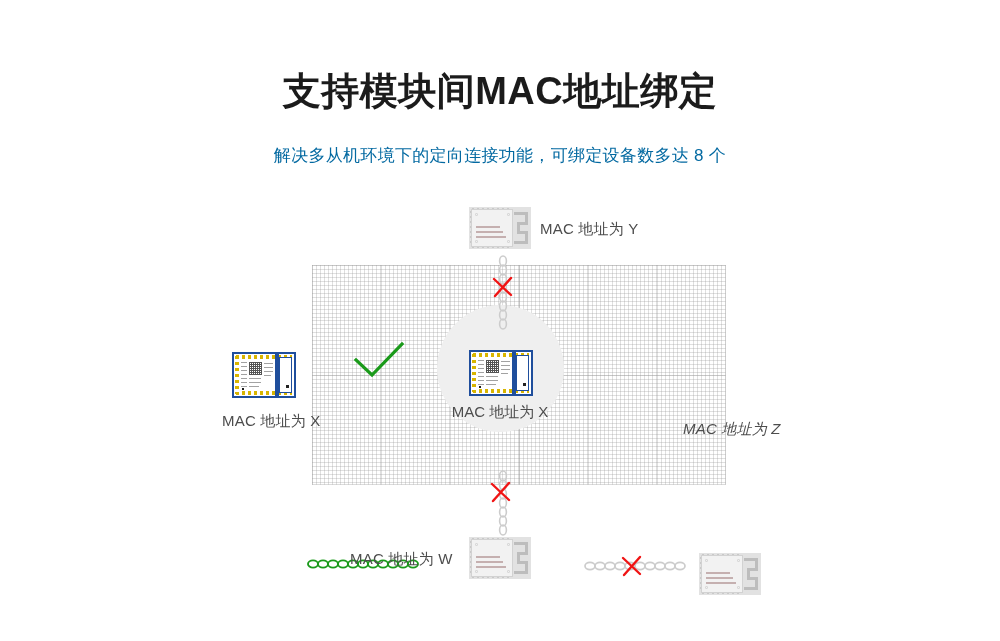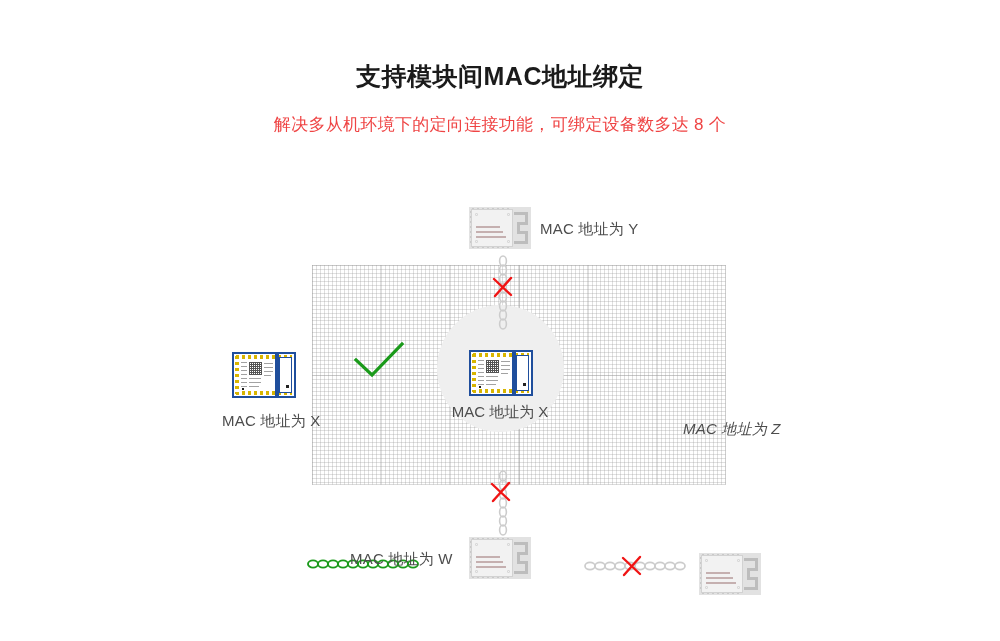--- a/index.html
+++ b/index.html
@@ -18,34 +18,34 @@
   }
 
   
   #header {
     position: absolute;
     top: 0; left: 0;
     width: 1000px;
     text-align: center;
   }
   #page-title {
-    margin: 0;
+    margin: 8px;
     padding-top: 62px;
-    font-size: 25px;
+    font-size: 38px;
     font-weight: 700;
     letter-spacing: 0.5px;
     color: #1b1b1b;
     line-height: 1.15;
   }
   #page-subtitle {
     margin: 0;
     padding-top: 22px;
     font-size: 17px;
     font-weight: 400;
-    color: #ef4444;
+    color: #0369a1;
     letter-spacing: 0.3px;
   }
 
   
   #diagram {
     position: absolute;
     top: 185px;
     left: 0;
     width: 1000px;
     height: 400px;

